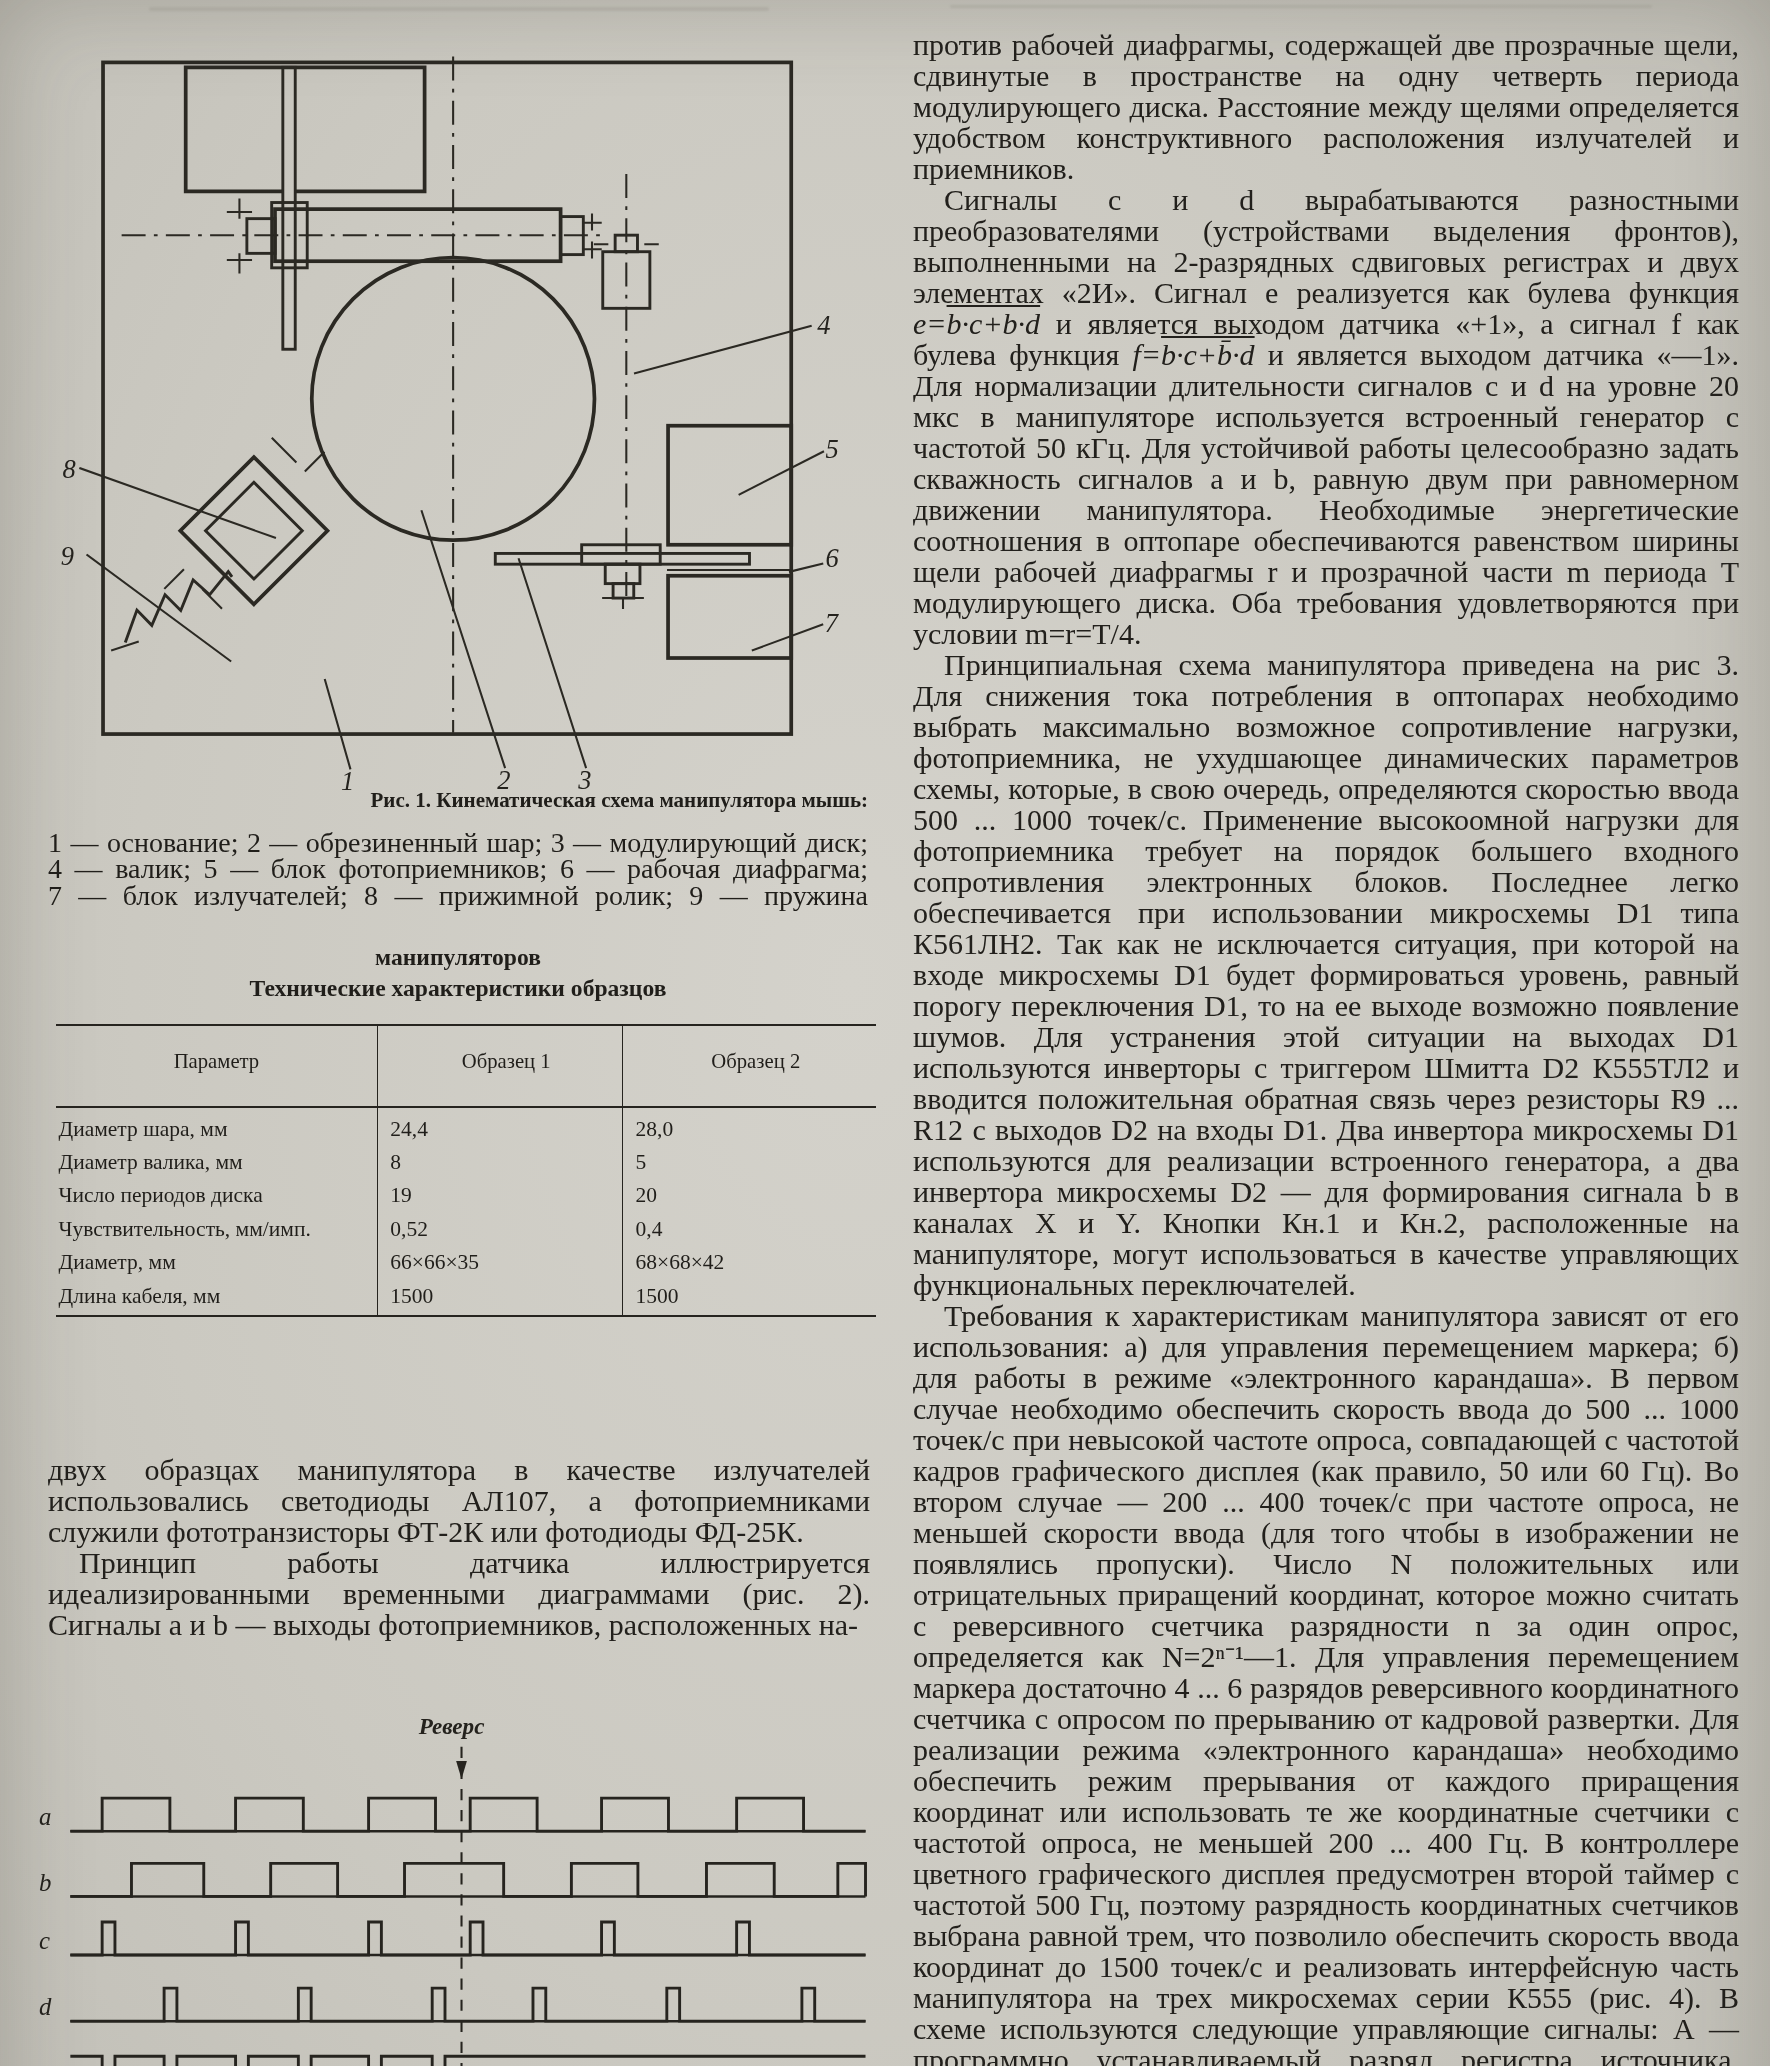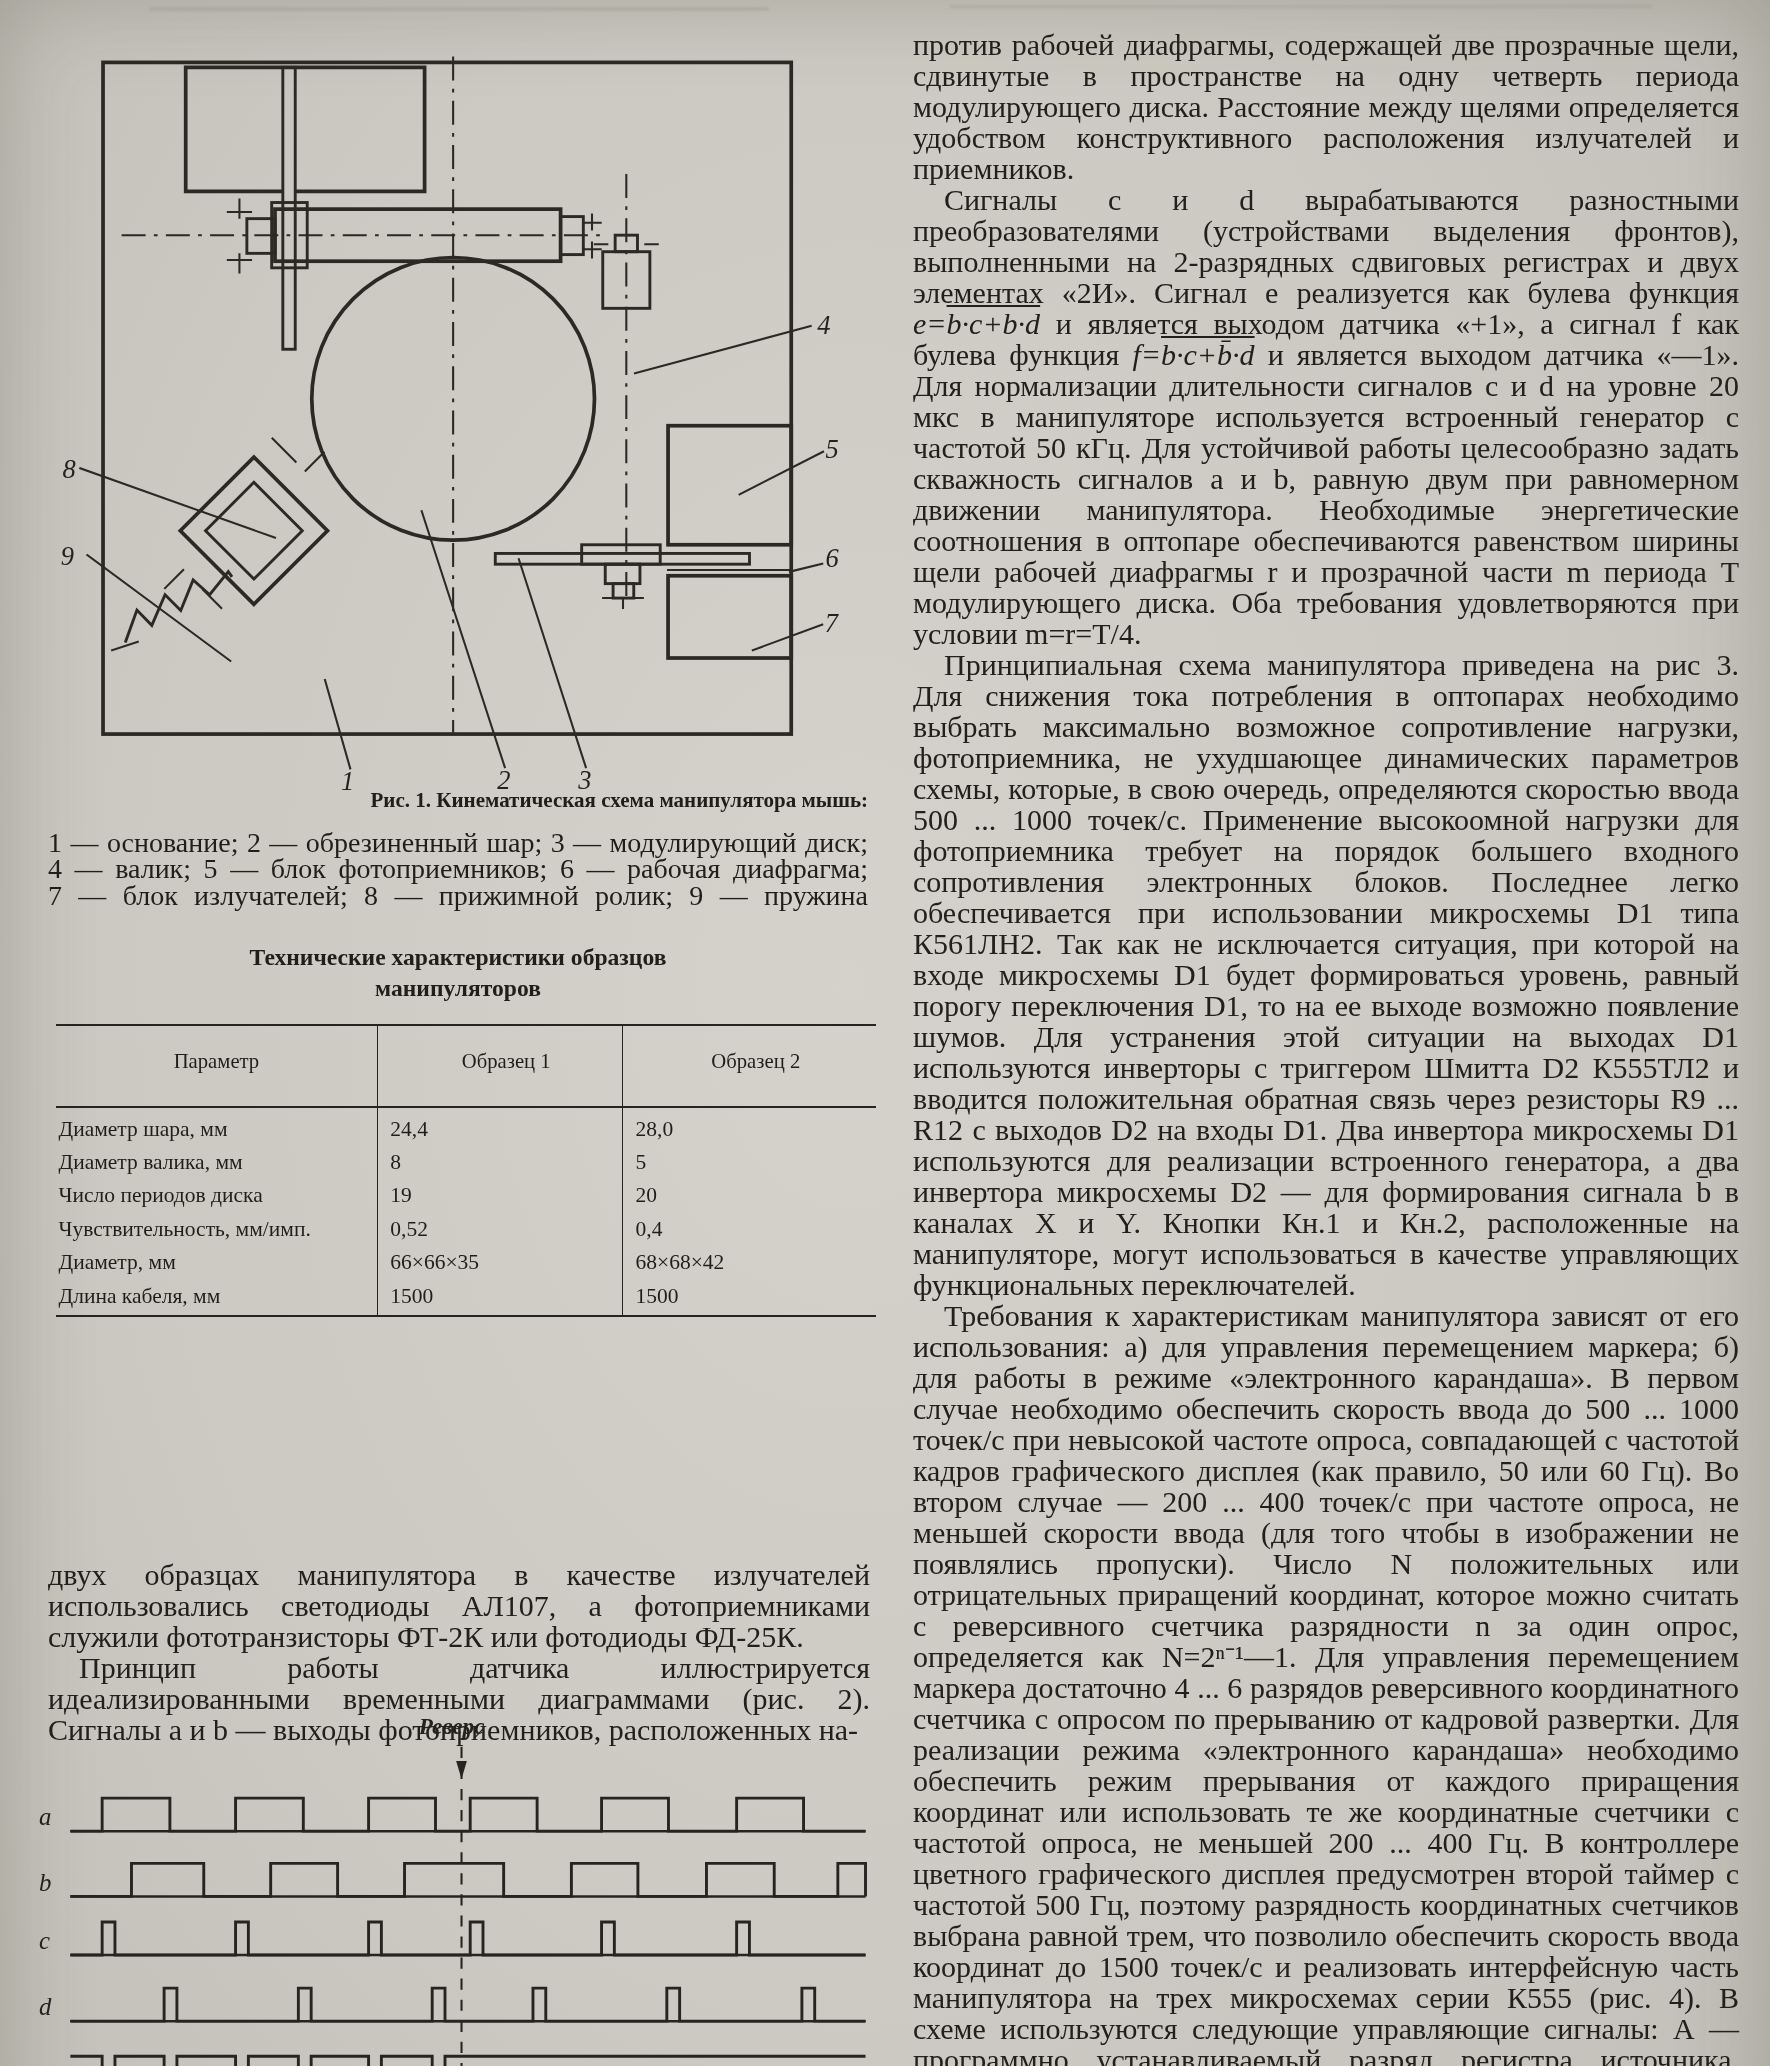--- a/index.html
+++ b/index.html
@@ -119,22 +119,22 @@
   <div class="abs" style="left:48px; top:787px; width:820px;">
     <div class="figcap">Рис. 1. Кинематическая схема манипулятора мышь:</div>
     <div class="legend">
       <div>1 — основание; 2 — обрезиненный шар; 3 — модулирующий диск;</div>
       <div>4 — валик; 5 — блок фотоприемников; 6 — рабочая диафрагма;</div>
       <div>7 — блок излучателей; 8 — прижимной ролик; 9 — пружина</div>
     </div>
   </div>
 
   <div class="abs tbl-title" style="left:48px; top:942px; width:820px;">
+    <div>манипуляторов</div>
     <div>Технические характеристики образцов</div>
-    <div>манипуляторов</div>
   </div>
 
   <table class="spec abs" style="left:56px; top:1024px;">
     <colgroup>
         <col style="width:321px">
         <col style="width:245px">
         <col style="width:253px">
       </colgroup>
     <thead>
       <tr>
@@ -170,21 +170,21 @@
         <td class="vr">68×68×42</td>
       </tr>
       <tr>
         <td>Длина кабеля, мм</td>
         <td class="vr">1500</td>
         <td class="vr">1500</td>
       </tr>
     </tbody>
   </table>
 
-  <div class="abs body-text" style="left:48px; top:1559px; width:822px;">
+  <div class="abs body-text" style="left:48px; top:1454px; width:822px;">
     <p>двух образцах манипулятора в качестве излучателей использовались светодиоды АЛ107, а фотоприемниками служили фототранзисторы ФТ-2К или фотодиоды ФД-25К.</p>
     <p class="ind">Принцип работы датчика иллюстрируется идеализированными временными диаграммами (рис. 2). Сигналы a и b — выходы фотоприемников, расположенных на-</p>
   </div>
 
   <svg id="fig2svg" class="abs" style="left:33px; top:1694px;" width="843" height="537" viewBox="0 0 2040 1300">
     <text id="revlbl" class="revlbl" text-anchor="middle" y="96" x="1013">Реверс</text>
   <polygon points="1024,162 1050,162 1037,206" class="arrowhead"></polygon>
       <line x1="1037" x2="1037" y1="128" y2="1180" class="dashln"></line>
       <line x1="90" x2="2015" y1="332" y2="332" class="wvbase"></line>
       <path d="M90,332 L167,332 L167,252 L331,252 L331,332 L490,332 L490,252 L654,252 L654,332 L812,332 L812,252 L974,252 L974,332 L1058,332 L1058,252 L1220,252 L1220,332 L1376,332 L1376,252 L1538,252 L1538,332 L1703,332 L1703,252 L1865,252 L1865,332 L2015,332" class="wv"></path>

